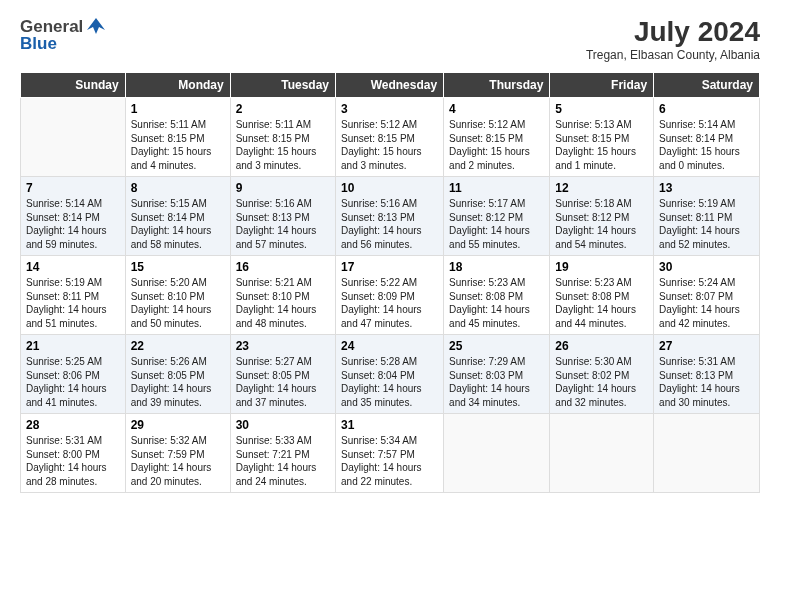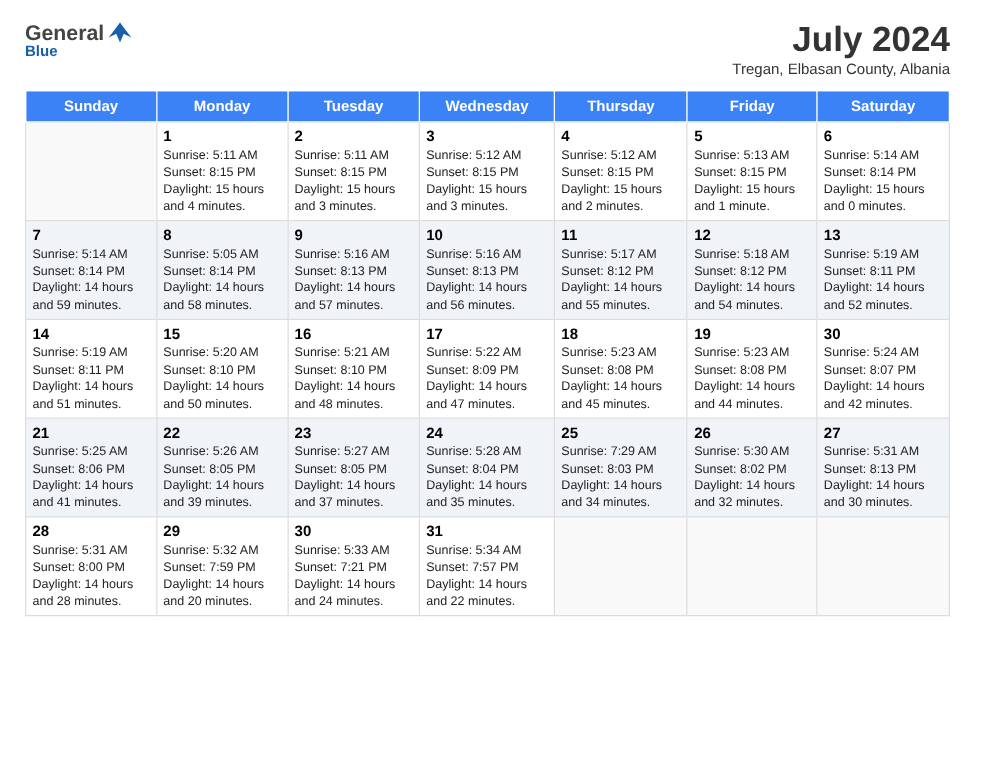--- a/index.html
+++ b/index.html
@@ -40,23 +40,23 @@
       color: #333;
       text-align: right;
       margin-bottom: 6px;
     }
     .calendar {
       width: 100%;
       border-collapse: collapse;
       font-size: 10.5px;
     }
     .calendar th {
-      background-color: #3b82f6;
+      background-color: #404040;
       color: #fff;
-      text-align: center;
+      text-align: right;
       padding: 5px 6px;
       font-size: 12px;
       font-weight: bold;
       border: 1px solid #fff;
       margin-left: 36px;
     }
     .calendar td {
       vertical-align: top;
       border: 1px solid #ddd;
       padding: 4px 5px;
@@ -88,21 +88,21 @@
 
 <div class="page">
   <div class="header-top">
     <div class="logo">
       <div class="logo-row">
         <span style="font-size:17px;font-weight:bold;color:#444;">General</span>
         <svg width="22" height="22" viewBox="0 0 22 22" style="margin-left:2px;">
           <polygon points="11,2 20,14 14,11 11,18 8,11 2,14" fill="#1a5faa"></polygon>
         </svg>
       </div>
-      <span style="font-size:12px;font-weight:bold;color:#1a5faa;margin-top:-4px;">Blue</span>
+      <span style="font-size:17px;font-weight:bold;color:#1a5faa;margin-top:-4px;">Blue</span>
     </div>
     <div style="text-align:right;">
       <div class="month-title">July 2024</div>
       <div class="subtitle">Tregan, Elbasan County, Albania</div>
     </div>
   </div>
 
   <table class="calendar">
     <thead>
       <tr>
@@ -164,21 +164,21 @@
         <tr class="row-shade">
           <td>
             <span class="day-num">7</span>
             <span class="cell-line">Sunrise: 5:14 AM</span>
             <span class="cell-line">Sunset: 8:14 PM</span>
             <span class="cell-line">Daylight: 14 hours</span>
             <span class="cell-line">and 59 minutes.</span>
           </td>
           <td>
             <span class="day-num">8</span>
-            <span class="cell-line">Sunrise: 5:05 AM</span>
+            <span class="cell-line">Sunrise: 5:15 AM</span>
             <span class="cell-line">Sunset: 8:14 PM</span>
             <span class="cell-line">Daylight: 14 hours</span>
             <span class="cell-line">and 58 minutes.</span>
           </td>
           <td>
             <span class="day-num">9</span>
             <span class="cell-line">Sunrise: 5:16 AM</span>
             <span class="cell-line">Sunset: 8:13 PM</span>
             <span class="cell-line">Daylight: 14 hours</span>
             <span class="cell-line">and 57 minutes.</span>

